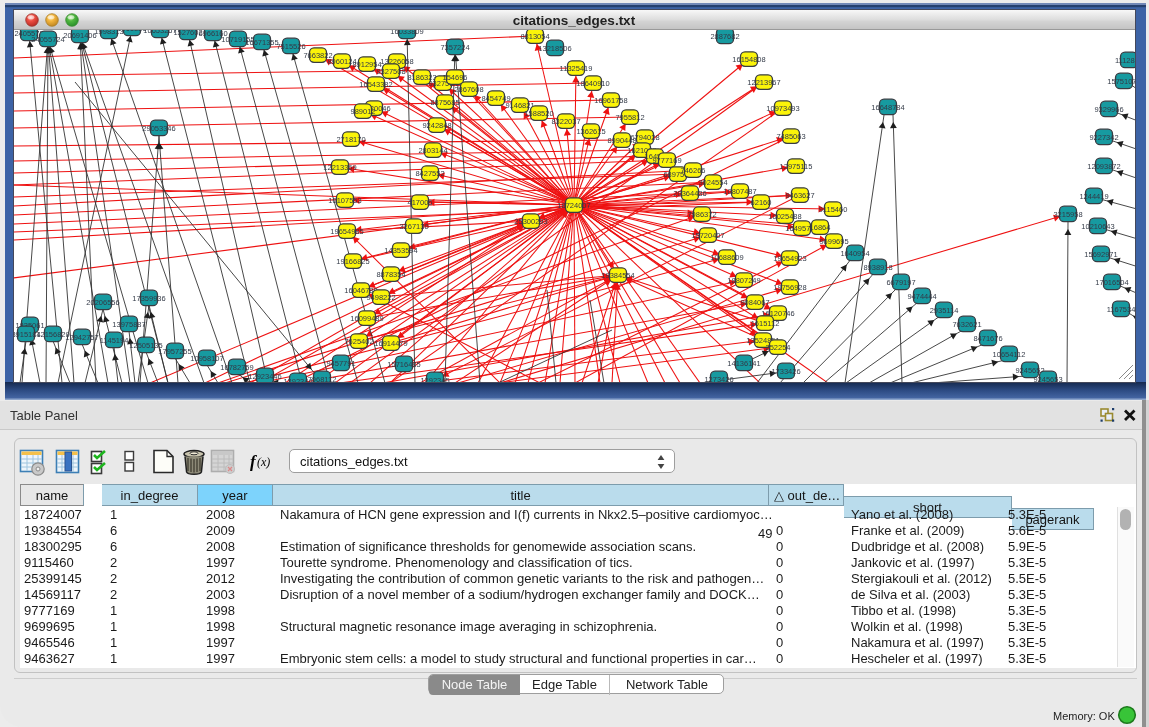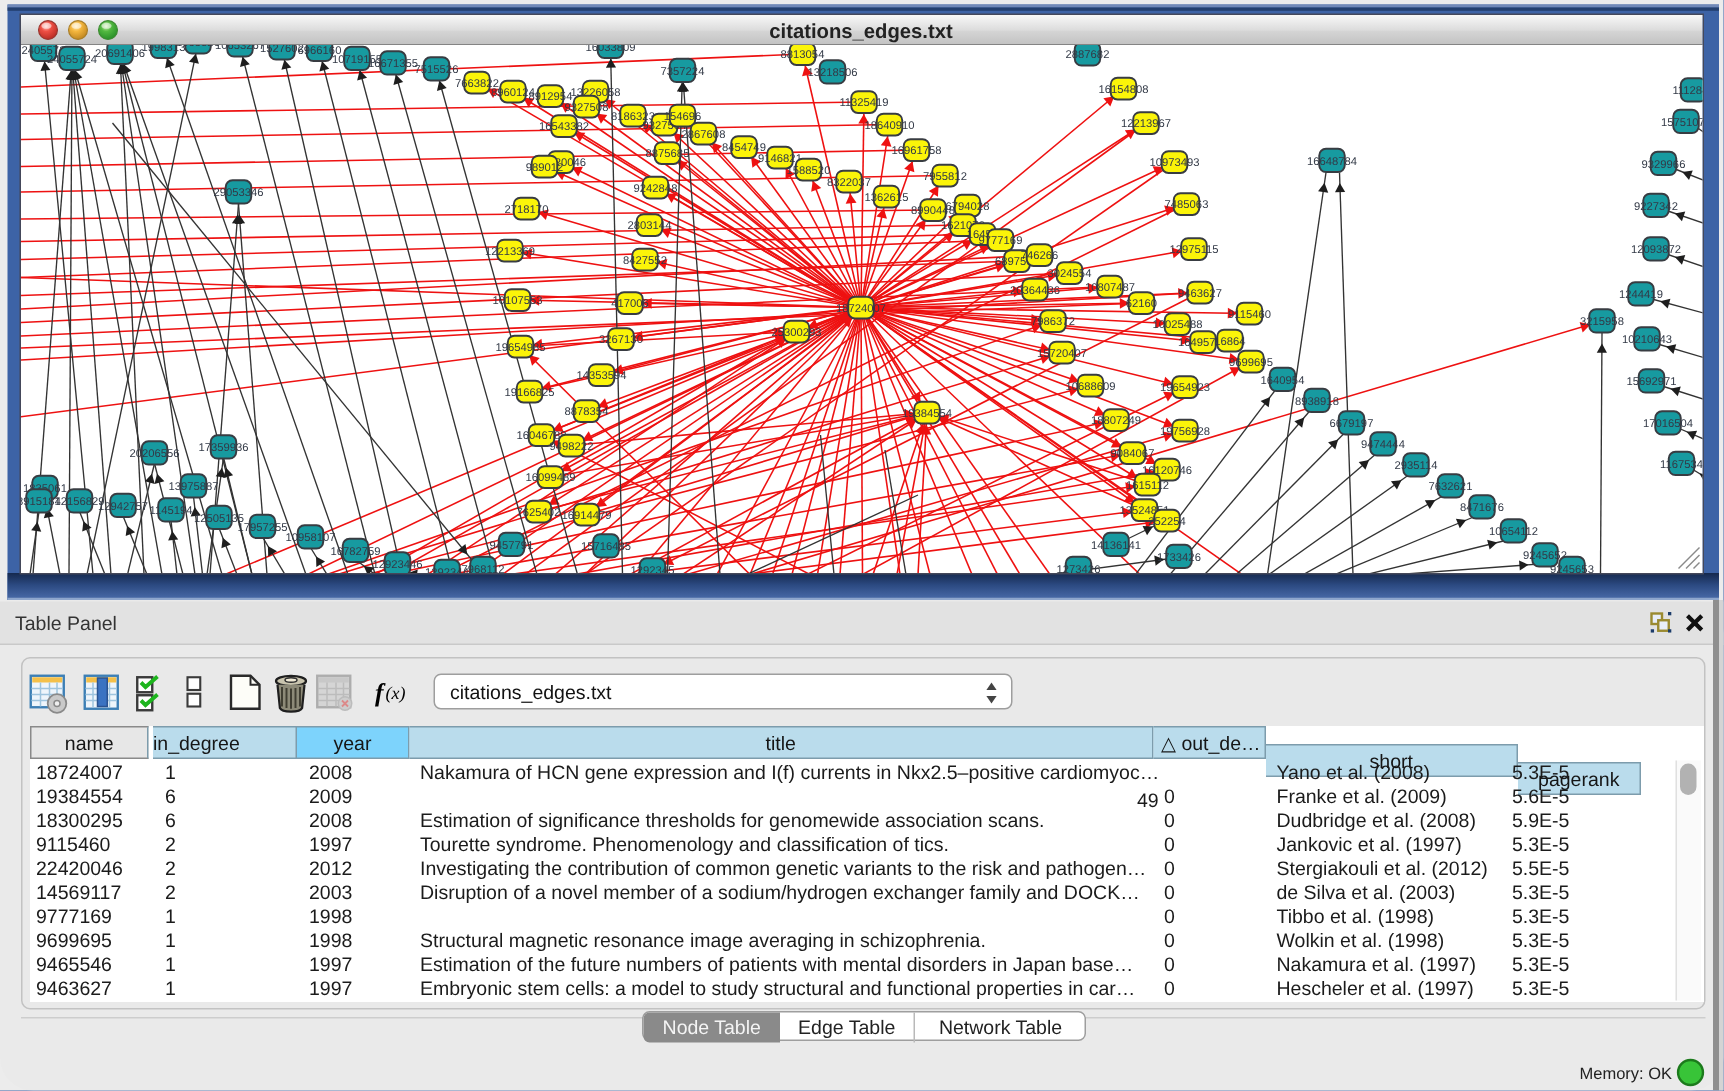--- a/index.html
+++ b/index.html
@@ -790,22 +790,22 @@
   <div style="position:absolute;left:289px;top:49px;width:386px;height:24px;background:#ffffff;border:1px solid #9e9e9e;border-radius:5px;">
     <div style="position:absolute;left:10px;top:4px;font-size:13px;color:#111;">citations_edges.txt</div>
     <svg width="14" height="20" viewBox="0 0 14 20" style="position:absolute;right:6px;top:2px">
       <path d="M7 3l3.4 5H3.6z" fill="#444"></path>
         <path d="M7 17l3.4-5H3.6z" fill="#444"></path>
     </svg>
   </div>
 
   <div style="position:absolute;left:20px;top:84px;width:1116px;height:184px;background:#fff;"></div>
   <div style="position:absolute;left:20px;top:84px;width:1116px;height:23px;font-size:13px;color:#151515;">
-    <div style="position:absolute;left:0;top:0;width:79px;height:22px;background:#e7e7e7;border:1px solid #8a8a8a;border-right-color:#7d9cac;line-height:22px;text-align:center;">name</div>
-    <div style="position:absolute;left:82px;top:0;width:96px;height:22px;background:#badcec;border:1px solid #7d9cac;border-left:none;line-height:22px;">in_degree</div>
+    <div style="position:absolute;left:0;top:0;width:64px;height:22px;background:#e7e7e7;border:1px solid #8a8a8a;border-right-color:#7d9cac;line-height:22px;text-align:center;">name</div>
+    <div style="position:absolute;left:82px;top:0;width:96px;height:22px;background:#badcec;border:1px solid #7d9cac;border-left:none;line-height:22px;text-align:center;">in_degree</div>
     <div style="position:absolute;left:178px;top:0;width:75px;height:22px;background:#7dd3fc;border:1px solid #7d9cac;border-left:none;line-height:22px;text-align:center;">year</div>
     <div style="position:absolute;left:253px;top:0;width:496px;height:22px;background:#badcec;border:1px solid #7d9cac;border-left:none;line-height:22px;text-align:center;">title</div>
     <div style="position:absolute;left:749px;top:0;width:75px;height:22px;background:#badcec;border:1px solid #7d9cac;border-left:none;line-height:22px;text-align:left;padding-left:5px;">△ out_de…</div>
     <div style="position:absolute;left:824px;top:12px;width:168px;height:22px;background:#badcec;border:1px solid #7d9cac;border-left:none;line-height:22px;text-align:center;">short</div>
     <div style="position:absolute;left:992px;top:0;width:82px;height:22px;background:#badcec;border:1px solid #7d9cac;border-left:none;line-height:22px;text-align:center;margin-top:24px;">pagerank</div>
   </div>
   <div style="position:absolute;left:0;top:-400px;">
       <div style="position:absolute;left:0;top:507px;width:1116px;height:16px;font-size:13px;color:#1b1b1b;white-space:nowrap;">
         <span style="position:absolute;left:24px;">18724007</span>
         <span style="position:absolute;left:110px;">1</span>
@@ -835,21 +835,21 @@
 <div style="position:absolute;left:0;top:555px;width:1116px;height:16px;font-size:13px;color:#1b1b1b;white-space:nowrap;">
         <span style="position:absolute;left:24px;">9115460</span>
         <span style="position:absolute;left:110px;">2</span>
         <span style="position:absolute;left:206px;">1997</span>
         <span style="position:absolute;left:280px;">Tourette syndrome. Phenomenology and classification of tics.</span>
         <span style="position:absolute;left:776px;">0</span>
         <span style="position:absolute;left:851px;">Jankovic et al. (1997)</span>
         <span style="position:absolute;left:1008px;">5.3E-5</span>
       </div>
 <div style="position:absolute;left:0;top:571px;width:1116px;height:16px;font-size:13px;color:#1b1b1b;white-space:nowrap;">
-        <span style="position:absolute;left:24px;">22420046</span>
+        <span style="position:absolute;left:24px;">25399145</span>
         <span style="position:absolute;left:110px;">2</span>
         <span style="position:absolute;left:206px;">2012</span>
         <span style="position:absolute;left:280px;">Investigating the contribution of common genetic variants to the risk and pathogen…</span>
         <span style="position:absolute;left:776px;">0</span>
         <span style="position:absolute;left:851px;">Stergiakouli et al. (2012)</span>
         <span style="position:absolute;left:1008px;">5.5E-5</span>
       </div>
 <div style="position:absolute;left:0;top:587px;width:1116px;height:16px;font-size:13px;color:#1b1b1b;white-space:nowrap;">
         <span style="position:absolute;left:24px;">14569117</span>
         <span style="position:absolute;left:110px;">2</span>
@@ -873,21 +873,20 @@
         <span style="position:absolute;left:206px;">1998</span>
         <span style="position:absolute;left:280px;">Structural magnetic resonance image averaging in schizophrenia.</span>
         <span style="position:absolute;left:776px;">0</span>
         <span style="position:absolute;left:851px;">Wolkin et al. (1998)</span>
         <span style="position:absolute;left:1008px;">5.3E-5</span>
       </div>
 <div style="position:absolute;left:0;top:635px;width:1116px;height:16px;font-size:13px;color:#1b1b1b;white-space:nowrap;">
         <span style="position:absolute;left:24px;">9465546</span>
         <span style="position:absolute;left:110px;">1</span>
         <span style="position:absolute;left:206px;">1997</span>
-        <span style="position:absolute;left:280px;">Estimation of the future numbers of patients with mental disorders in Japan base…</span>
         <span style="position:absolute;left:776px;">0</span>
         <span style="position:absolute;left:851px;">Nakamura et al. (1997)</span>
         <span style="position:absolute;left:1008px;">5.3E-5</span>
       </div>
 <div style="position:absolute;left:0;top:651px;width:1116px;height:16px;font-size:13px;color:#1b1b1b;white-space:nowrap;">
         <span style="position:absolute;left:24px;">9463627</span>
         <span style="position:absolute;left:110px;">1</span>
         <span style="position:absolute;left:206px;">1997</span>
         <span style="position:absolute;left:280px;">Embryonic stem cells: a model to study structural and functional properties in car…</span>
         <span style="position:absolute;left:776px;">0</span>

